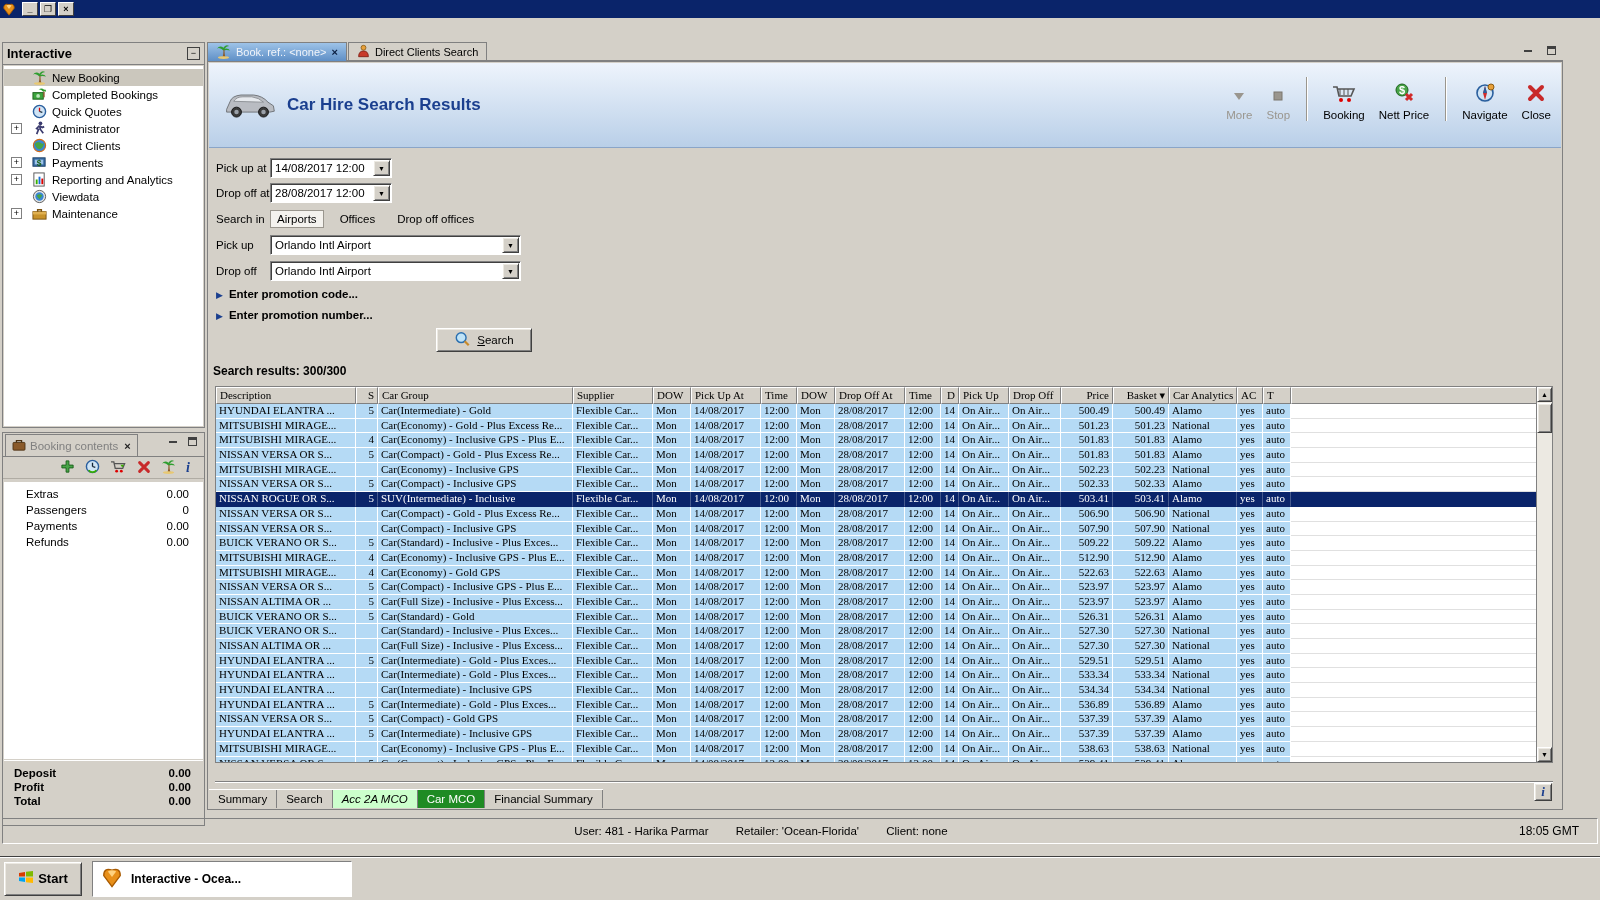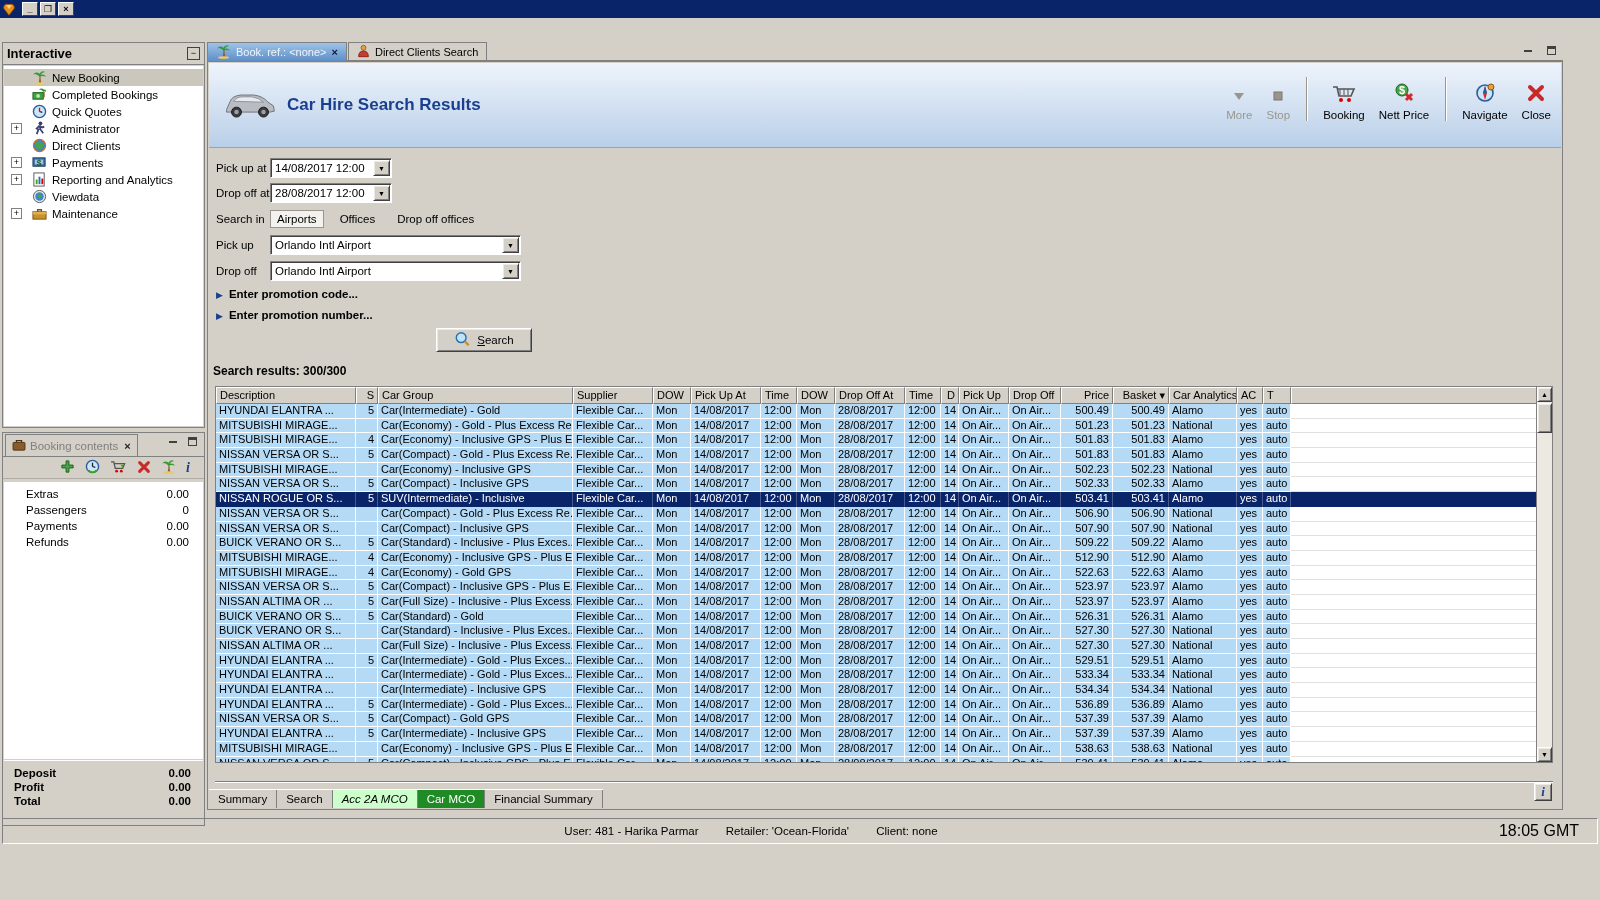--- a/index.html
+++ b/index.html
@@ -67,21 +67,21 @@
   .field .fv { flex:1; padding-left:4px; font-size:11.5px; white-space:nowrap; }
   .drop-btn { width:17px; height:16px; margin-right:1px; display:flex; align-items:center; justify-content:center; font-size:7px; }
   .subtab { font-size:11.5px; padding:2px 6px; }
   .subtab.active { background:#f4f2ee; border:1px solid #9a968e; }
   .disclosure { font-weight:bold; font-size:11.5px; }
   .disc-arrow { color:#1b3f8f; font-size:9px; margin-right:6px; }
   .search-btn { position:absolute; display:flex; align-items:center; justify-content:center; gap:6px; width:96px; height:24px; font-size:11.5px; }
   .results-label { position:absolute; font-weight:bold; font-size:12px; }
 
   
-  .rtable { position:absolute; left:7px; top:324px; width:1338px; height:377px; background:#fff; border:1px solid #808080; }
+  .rtable { position:absolute; left:7px; top:324px; width:1338px; height:377px; background:#fff; border:1px solid #808080;font-family:Liberation Serif, serif; }
   .rt-scroll { position:absolute; right:0; top:0; width:16px; bottom:0; background:#ece9e2; border-left:1px solid #808080; }
   .sb-btn { position:absolute; left:0; width:15px; height:15px; display:flex; align-items:center; justify-content:center; font-size:7px; }
   .sb-thumb { position:absolute; left:0; top:16px; width:15px; height:30px; }
   .rt-head { display:flex; height:17px; background:#d4d0c8; }
   .rt-hcell { border:1px solid; border-color:#fff #808080 #808080 #fff; padding:1px 3px 0 3px; font-size:11px; white-space:nowrap; overflow:hidden; flex-shrink:0; }
   .rt-rows { position:absolute; top:17px; left:0; right:16px; bottom:0; overflow:hidden; }
   .rt-row { display:flex; height:14.7px; }
   .rt-cell { background:#b5daf5; border-right:1px solid #fff; border-bottom:1px solid #fff; padding:0 3px; font-size:11px; white-space:nowrap; overflow:hidden; flex-shrink:0; line-height:13.5px; }
   .rt-row .filler { background:#fff; border-bottom:1px solid #e0e0e0; border-right:none; flex:1; }
   .rt-row.selected .rt-cell { background:#0a246a; color:#fff; border-right-color:rgba(255,255,255,.25); border-bottom-color:#0a246a; }
@@ -92,21 +92,21 @@
   .info-btn { position:absolute; right:10px; top:721px; width:18px; height:18px; display:flex; align-items:center; justify-content:center; color:#1b3f8f; font-family:"Liberation Serif",serif; font-weight:bold; font-style:italic; font-size:13px; }
   .bottom-tabs { position:absolute; left:1px; bottom:1px; height:19px; display:flex; align-items:stretch; background:#d4d0c8; border-top:1px solid #fff; }
   .b-tab { display:flex; align-items:center; padding:0 9px; border-right:1px solid #808080; font-size:11.5px; background:#d4d0c8; }
   .b-tab.lightgreen { background:#ccffcc;font-style:italic; }
   .b-tab.darkgreen { background:#1f8b24; color:#fff; }
 
   
   .statusbar { position:absolute; left:2px; right:2px; top:818px; height:26px; border:1px solid; border-color:#808080 #fff #fff #808080; display:flex; align-items:center; }
   .statusbar .mid { flex:1; text-align:center; font-size:11.5px; }
   .statusbar .mid span { margin:0 12px; }
-  .statusbar .right { margin-right:18px; font-size:16px; }
+  .statusbar .right { margin-right:18px; font-size:12px; }
 
   
   .taskbar { position:absolute; left:0; top:856px; width:1600px; height:44px; background:#d4d0c8; border-top:1px solid #404040; box-shadow:0 1px 0 #fff inset; display:flex; align-items:center; padding:0 4px; }
   .start-btn { width:78px; height:34px; display:flex; align-items:center; justify-content:center; gap:4px; font-weight:bold; font-size:13px; margin-right:10px; }
   .task-btn { width:260px; height:36px; background:#fff; border:1px solid; border-color:#808080 #fff #fff #808080; display:flex; align-items:center; gap:8px; padding-left:8px; font-weight:bold; font-size:12px; }
 </style>
 </head>
 <body>
 
 <div class="screen">
@@ -997,13 +997,32 @@
 
   <div class="statusbar">
     <span class="mid">
       <span>User: 481 - Harika Parmar</span>
       <span>Retailer: 'Ocean-Florida'</span>
       <span>Client: none</span>
     </span>
     <span class="right">18:05 GMT</span>
   </div>
 
+  <div class="taskbar">
+    <button class="start-btn btn3d">
+      <span><svg width="16" height="16" viewBox="0 0 16 16">
+            <path d="M1 4 L7 3 V7.5 L1 7.5 Z" fill="#d83b01"></path>
+            <path d="M8 2.8 L15 2 V7.5 L8 7.5 Z" fill="#7fba00"></path>
+            <path d="M1 8.5 L7 8.5 V13 L1 12 Z" fill="#00a4ef"></path>
+            <path d="M8 8.5 L15 8.5 V14 L8 13.2 Z" fill="#ffb900"></path>
+          </svg></span>
+      <span>Start</span>
+    </button>
+    <button class="task-btn">
+      <span><svg width="22" height="22" viewBox="0 0 16 16">
+            <path d="M8 15 L2 7 Q2 1 8 3 Q14 1 14 7 Z" fill="#e8901a" stroke="#a85a00" stroke-width="1"></path>
+            <path d="M5 4 Q8 2 11 4 L8 8 Z" fill="#ffd27f"></path>
+          </svg></span>
+      <span>Interactive - Ocea...</span>
+    </button>
+
+  </div>
 </div>
 
 </body></html>

